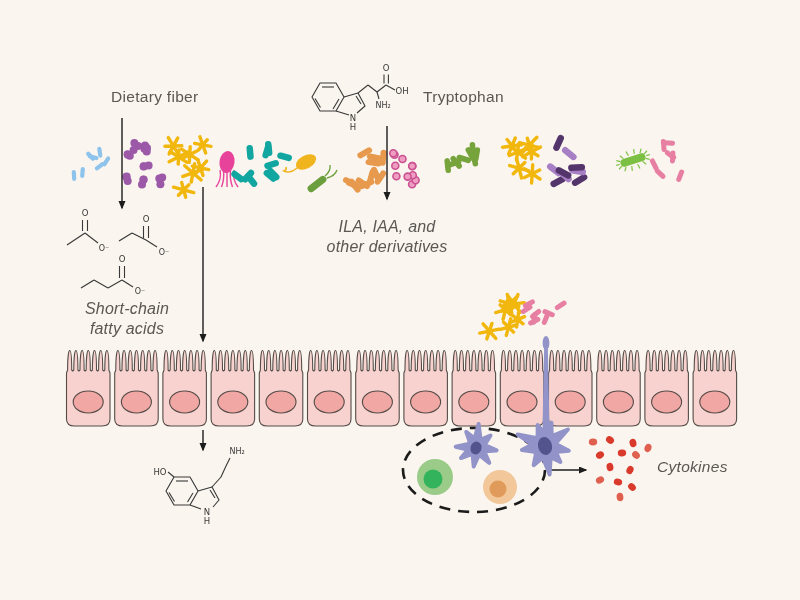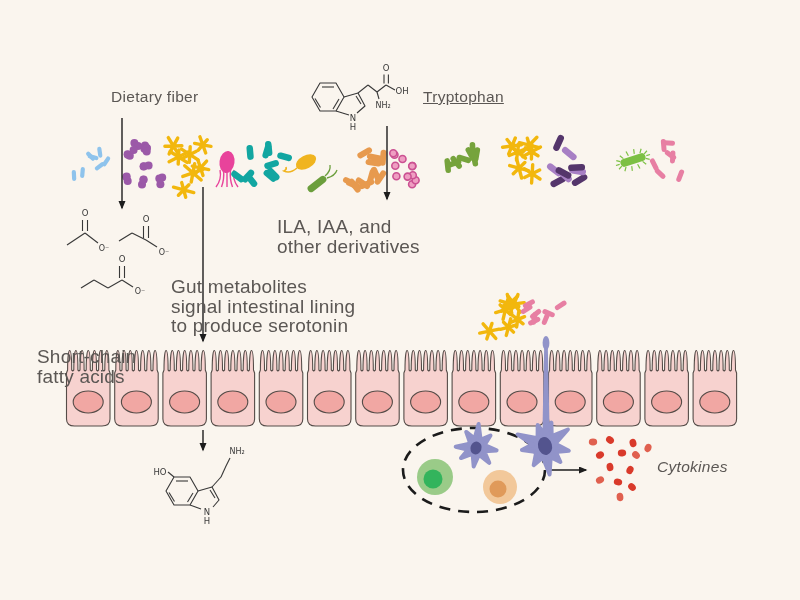--- a/index.html
+++ b/index.html
@@ -1,21 +1,21 @@
 <!DOCTYPE html>
 <html style="--background: #faf5ee; --text: #5b5754; --line: #1d1d1d; --cell-body: #f7d2cf; --cell-nucleus: #f1a7a3; --cell-outline: #554c48; --immune-purple: #9193c9; --immune-purple-dark: #53548e; --immune-green: #9acb88; --immune-green-dark: #33b45c; --immune-orange: #f2c89a; --immune-orange-dark: #e09a5a; --cytokine-red: #d93a2b; --cytokine-red-light: #e0604f;"><head>
 <meta charset="utf-8">
 <style>
   html,body{margin:0;padding:0;background:#fff;}
   #canvas{position:relative;width:800px;height:600px;background:var(--background,#faf5ee);
           font-family:"Liberation Sans",sans-serif;overflow:hidden;}
   #scene{position:absolute;left:0;top:0;}
   .lbl{position:absolute;color:var(--text,#5b5754);font-size:15.5px;letter-spacing:.3px;}
-  .para{position:absolute;color:var(--text,#5b5754);font-size:19px;line-height:19.5px;
-        white-space:pre-line;letter-spacing:.2px;}
+  .para{position:absolute;color:var(--text,#5b5754);font-size:16px;line-height:19.5px;
+        text-align:center;white-space:pre-line;letter-spacing:.2px;font-style:italic;}
   .bond{stroke:#383838;stroke-width:1.1;fill:none;}
   .ring{stroke:#383838;stroke-width:1.1;fill:none;stroke-linejoin:round;}
   .atom{font-family:"DejaVu Sans",sans-serif;font-size:8.5px;fill:#3a3a3a;}
   .atom.sm{font-size:8px;}
 </style>
 </head>
 <body>
 
 <div id="canvas">
 
@@ -361,22 +361,19 @@
         <ellipse cx="610" cy="467" rx="4.2" ry="3.4" fill="var(--cytokine-red)" transform="rotate(79 610 467)"></ellipse>
         <ellipse cx="630" cy="470" rx="4.2" ry="3.4" fill="var(--cytokine-red)" transform="rotate(116 630 470)"></ellipse>
         <ellipse cx="600" cy="480" rx="4.2" ry="3.4" fill="var(--cytokine-red-light)" transform="rotate(153 600 480)"></ellipse>
         <ellipse cx="618" cy="482" rx="4.2" ry="3.4" fill="var(--cytokine-red)" transform="rotate(10 618 482)"></ellipse>
         <ellipse cx="632" cy="487" rx="4.2" ry="3.4" fill="var(--cytokine-red)" transform="rotate(47 632 487)"></ellipse>
         <ellipse cx="620" cy="497" rx="4.2" ry="3.4" fill="var(--cytokine-red-light)" transform="rotate(84 620 497)"></ellipse>
       </g>
   </svg>
 
   <div class="lbl" style="left:87px;top:88px;margin-left:24px;">Dietary fiber</div>
-  <div class="lbl" style="left:423px;top:88px;text-decoration:underline;">Tryptophan</div>
+  <div class="lbl" style="left:423px;top:88px;">Tryptophan</div>
   <div class="para" style="left:277px;top:217px;width:220px;">ILA, IAA, and
 other derivatives</div>
-  <div class="para" style="left:37px;top:299px;width:180px;margin-top:48px;">Short-chain
+  <div class="para" style="left:37px;top:299px;width:180px;">Short-chain
 fatty acids</div>
-  <div class="para" style="left:171px;top:277px;width:220px;">Gut metabolites
-signal intestinal lining
-to produce serotonin</div>
   <div class="lbl" style="left:657px;top:458px;font-style:italic;">Cytokines</div>
 </div>
 
 </body></html>

